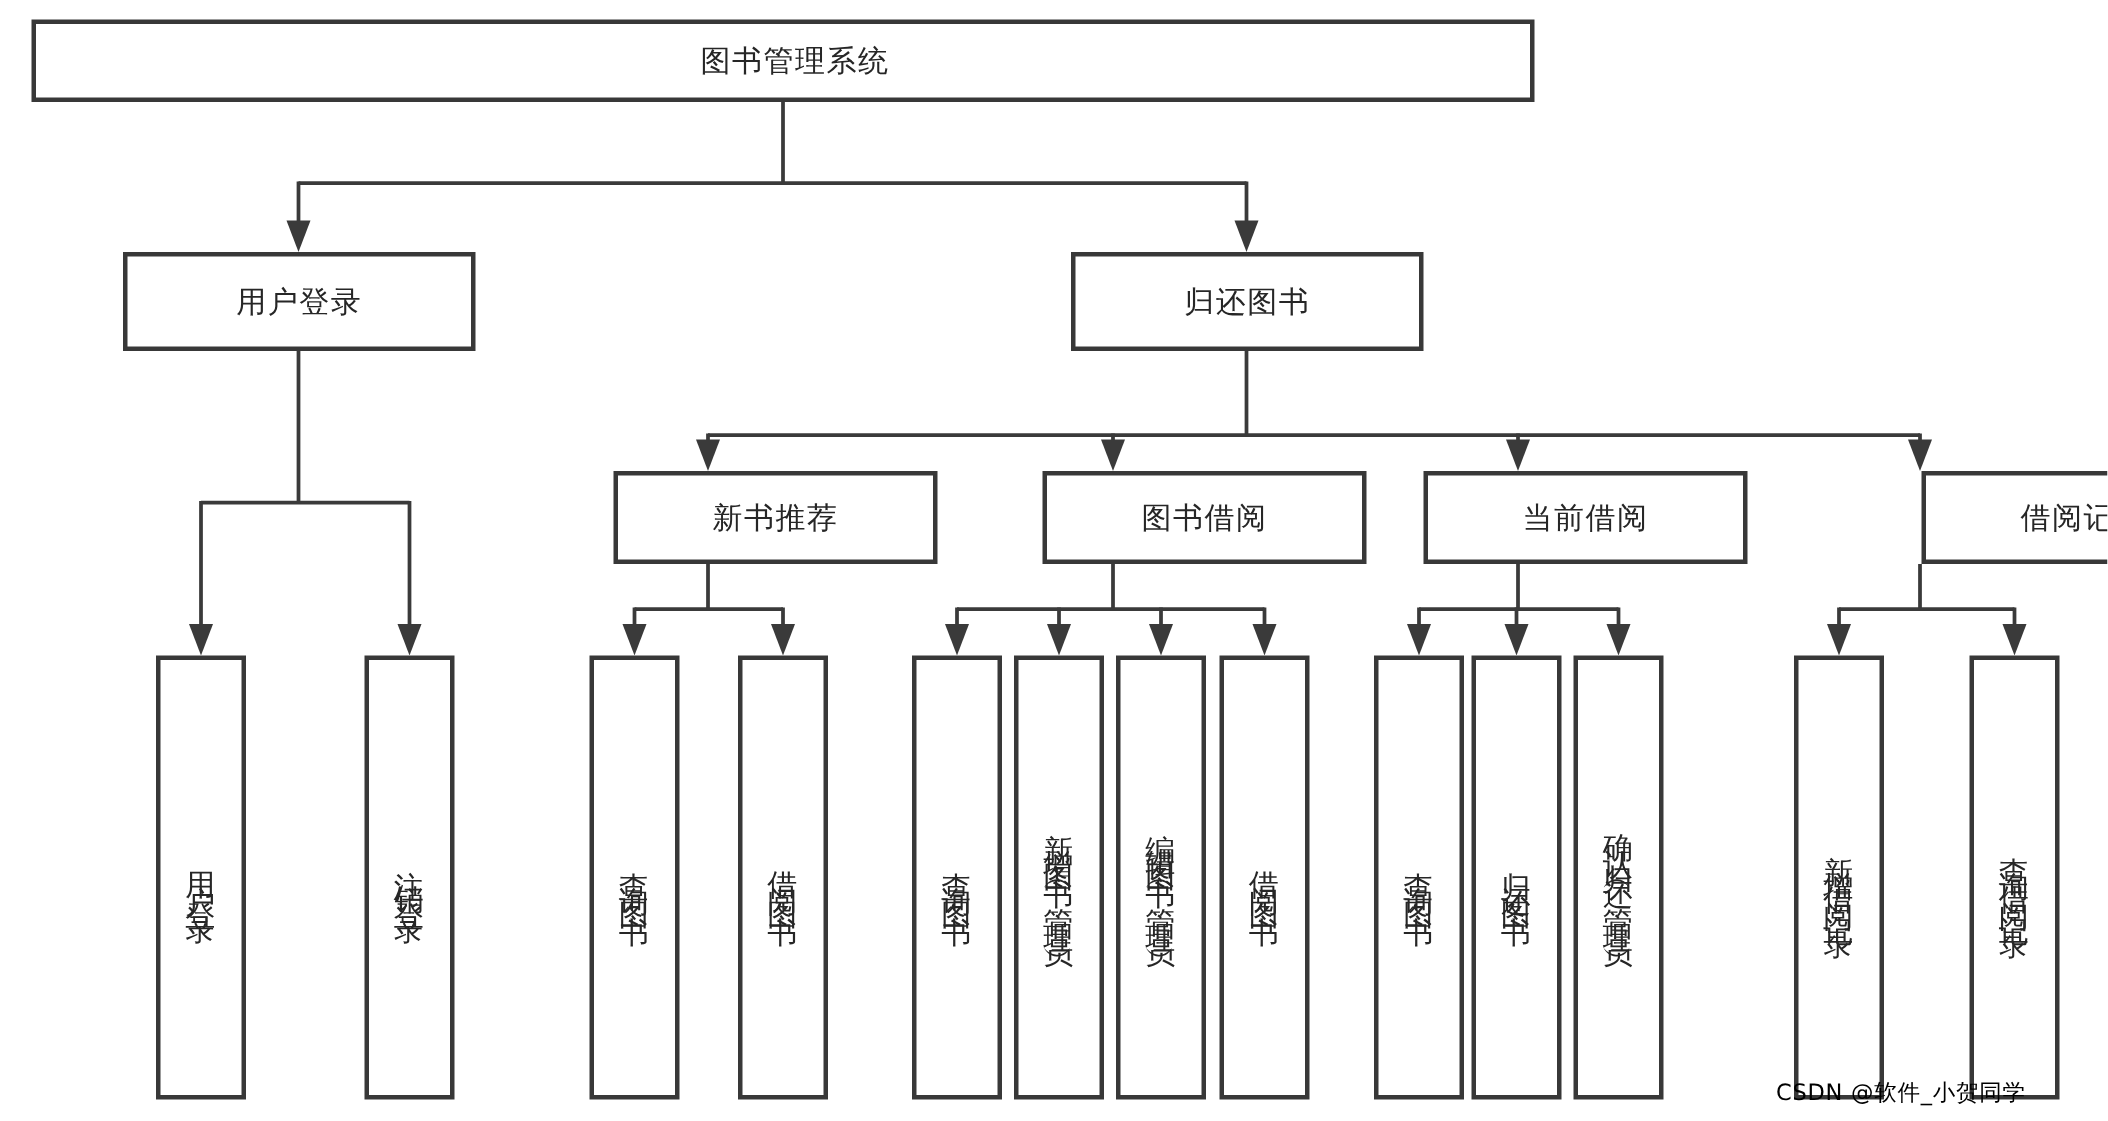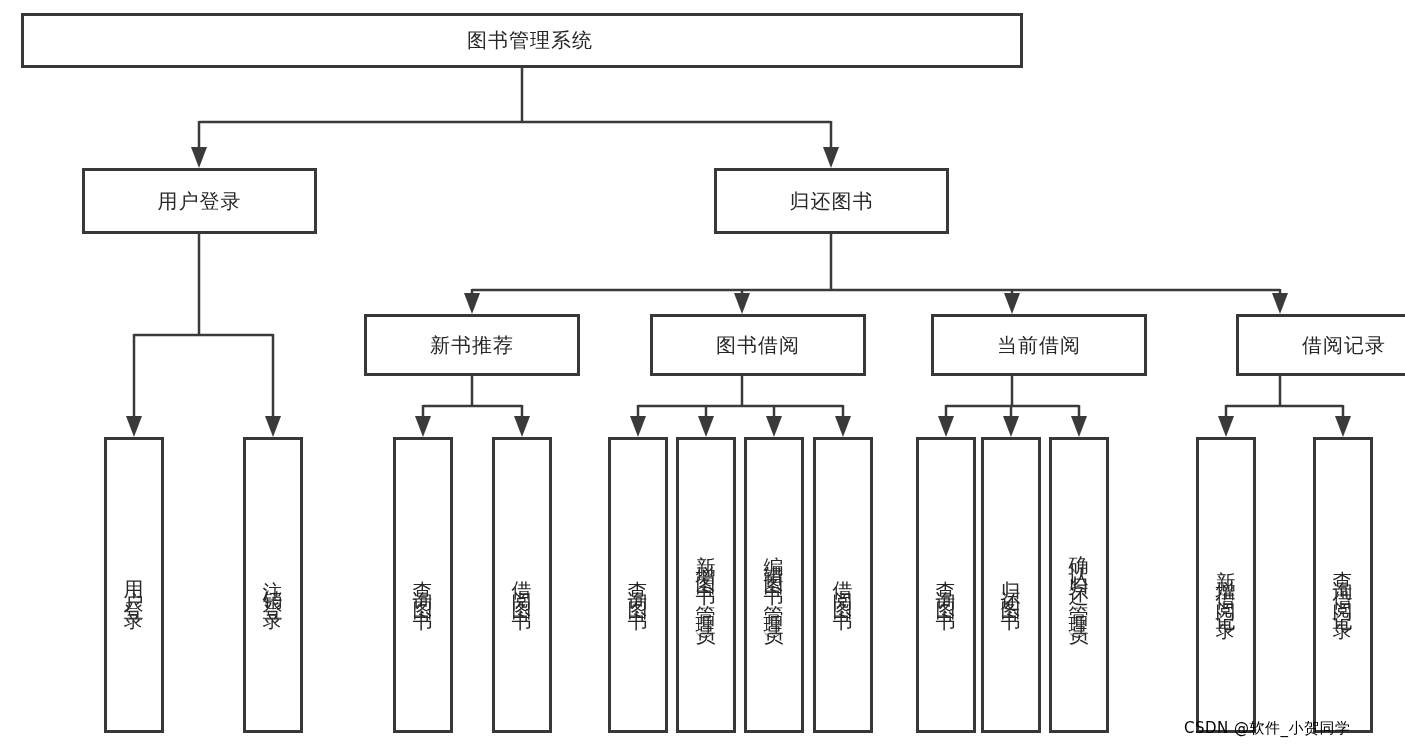--- a/index.html
+++ b/index.html
@@ -39,21 +39,21 @@
     color: #262626;
   }
   .node .lbl {
     font-size: 20px;
     letter-spacing: 1px;
     white-space: nowrap;
   }
 
   .root-box   { left: 21px;  top: 13px;  width: 1002px; height: 55px; padding-left: 16px; }
   .l1-box     { top: 168px; width: 235px; height: 66px; }
-  .l2-box     { top: 314px; width: 216px; height: 62px; }
+  .l2-box     { top: 314px; width: 216px; height: 62px; margin-left: 45px; }
   .leaf-box   { top: 437px; width: 60px;  height: 296px; }
 
   .leaf-box .lbl {
     writing-mode: vertical-rl;
     text-orientation: mixed;
     font-size: 20px;
     letter-spacing: 10px;
     line-height: 1;
     white-space: nowrap;
   }
@@ -160,21 +160,21 @@
   <div class="node l1-box" style="left:714px">
     <span class="lbl">归还图书</span>
   </div>
 
   <div class="node l2-box" style="left:364px">
     <span class="lbl">新书推荐</span>
   </div>
   <div class="node l2-box" style="left:650px">
     <span class="lbl">图书借阅</span>
   </div>
-  <div class="node l2-box" style="left:931px">
+  <div class="node l2-box" style="left:904px">
     <span class="lbl">当前借阅</span>
   </div>
   <div class="node l2-box" style="left:1236px">
     <span class="lbl">借阅记录</span>
   </div>
 
   <div class="node leaf-box" style="left:104px">
     <span class="lbl">用户登录</span>
   </div>
   <div class="node leaf-box" style="left:243px">

